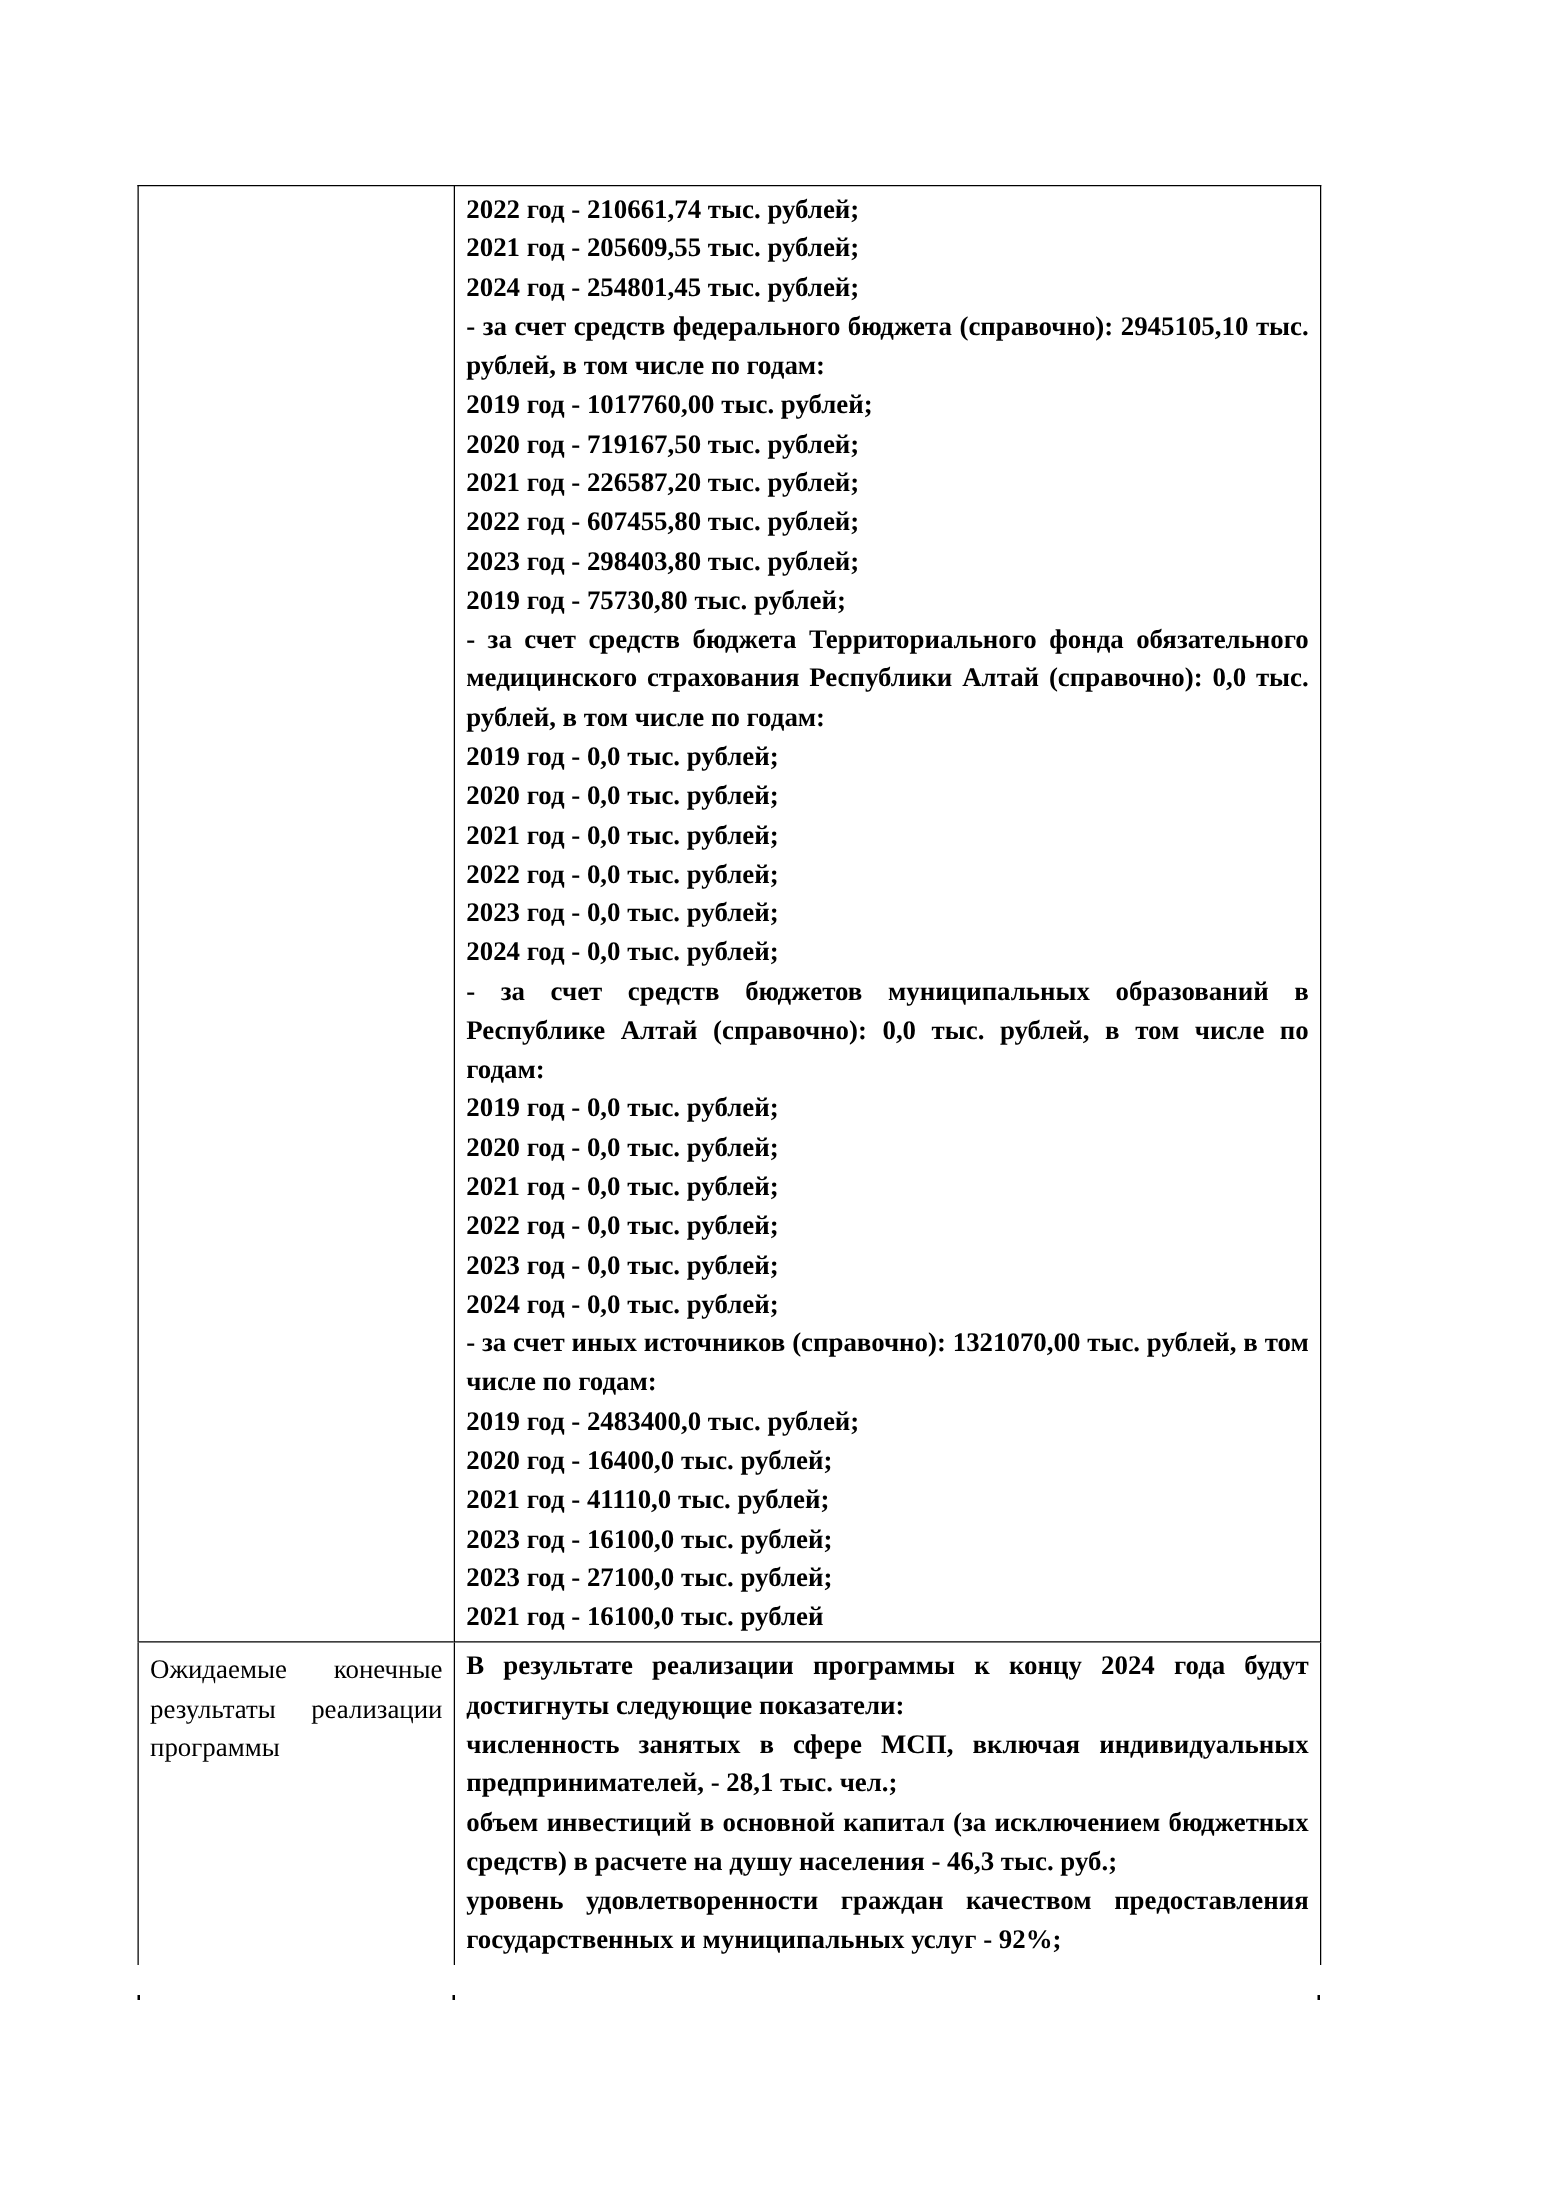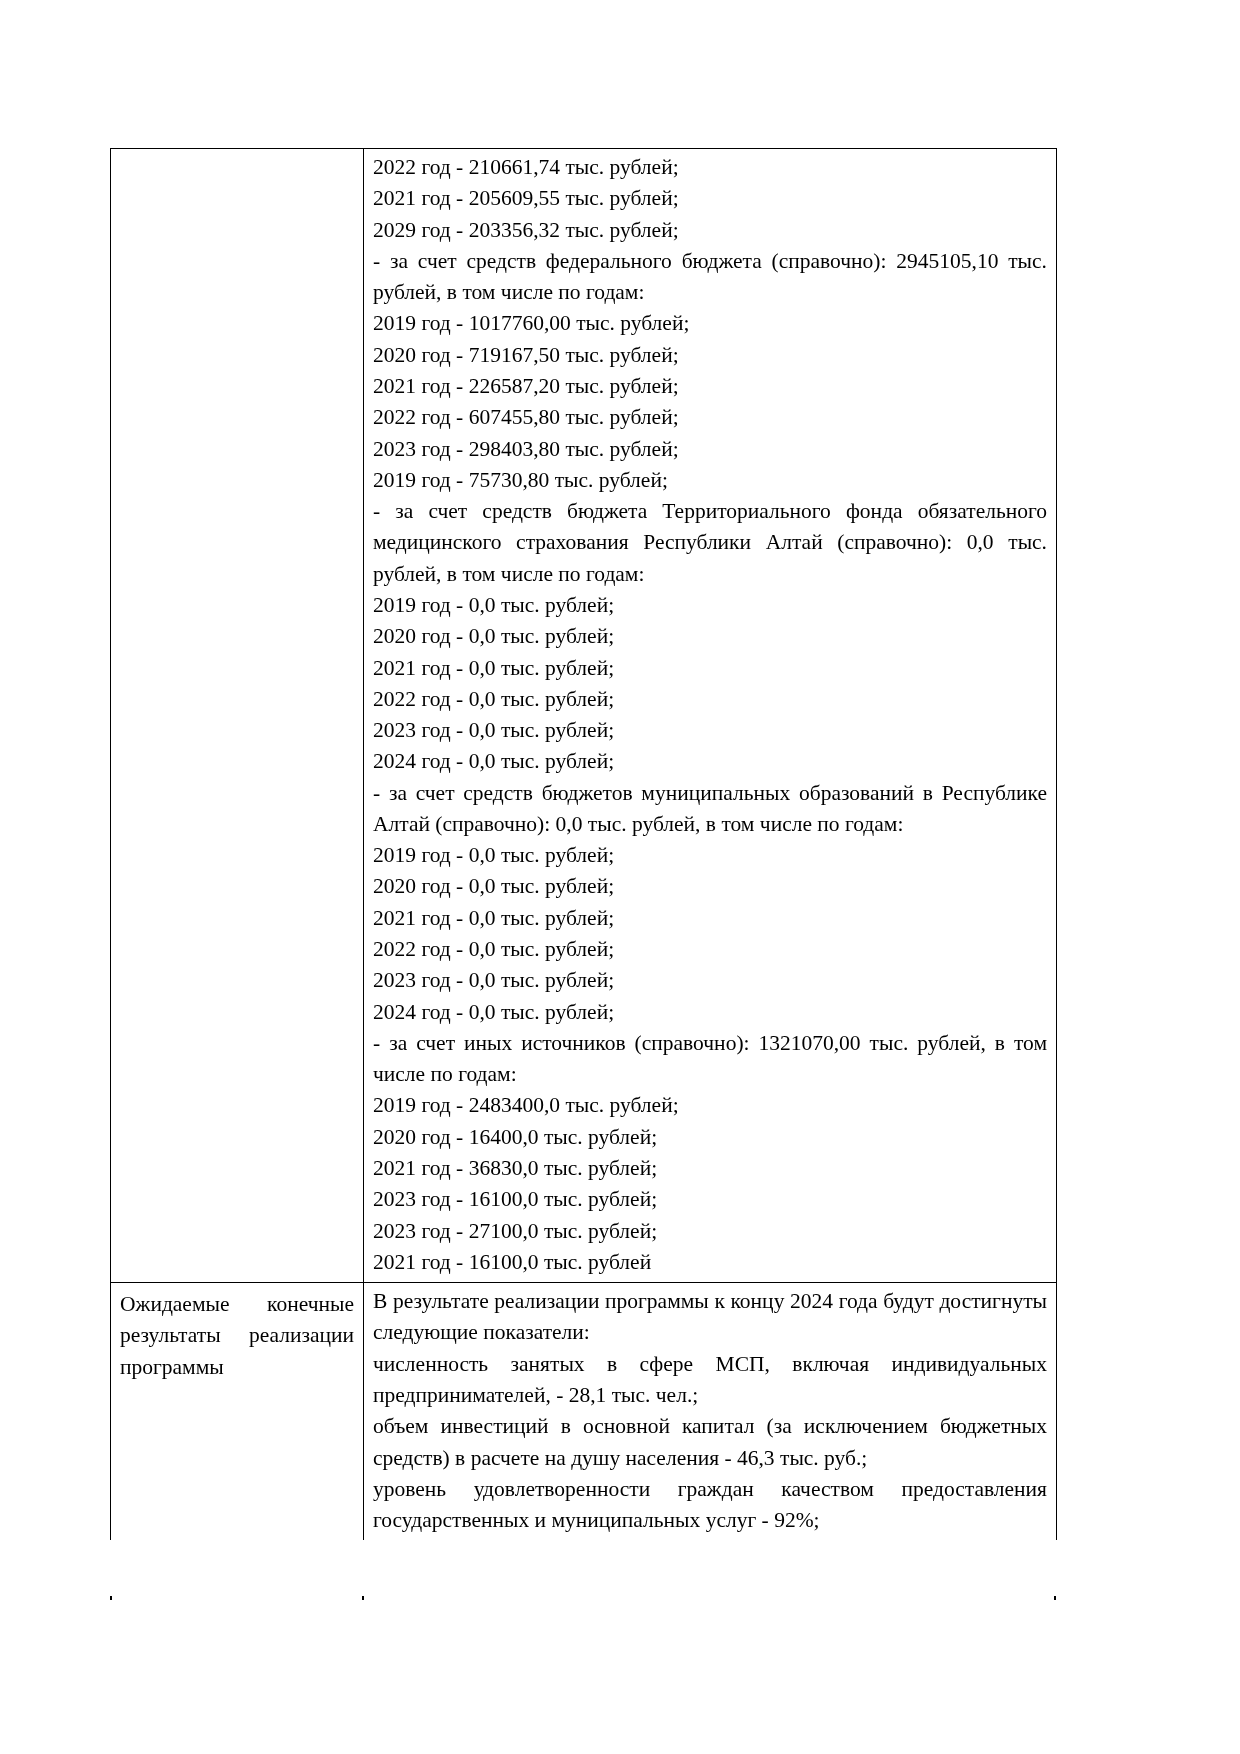--- a/index.html
+++ b/index.html
@@ -49,20 +49,21 @@
     vertical-align: top;
   }
   
   tr.row-top > td { border-top: 1.6px solid #000; }
 
   
   tr.rule-above > td { border-top: 1.6px solid #000; }
 
   .cell-pad {
     padding: 3px 9px 4px 9px;
+    font-weight: bold;
   }
   .cell-pad-left {
     padding: 6px 9px 4px 9px;
   }
 
   
   td.note-cell {
     border-left: 1.6px solid #000;
     border-right: 1.6px solid #000;
   }
@@ -122,21 +123,21 @@
     <tbody>
 
       <tr class="row-top">
         <td>
           <div class="cell-pad-left label-block"></div>
         </td>
         <td>
           <div class="cell-pad">
             <p class="ln">2022 год - 210661,74 тыс. рублей;</p>
             <p class="ln">2021 год - 205609,55 тыс. рублей;</p>
-            <p class="ln">2029 год - 203356,32 тыс. рублей;</p>
+            <p class="ln">2024 год - 254801,45 тыс. рублей;</p>
 
             <p class="just">- за счет средств федерального бюджета (справочно): 2945105,10 тыс. рублей, в том числе по годам:</p>
             <p class="ln">2019 год - 1017760,00 тыс. рублей;</p>
             <p class="ln">2020 год - 719167,50 тыс. рублей;</p>
             <p class="ln">2021 год - 226587,20 тыс. рублей;</p>
             <p class="ln">2022 год - 607455,80 тыс. рублей;</p>
             <p class="ln">2023 год - 298403,80 тыс. рублей;</p>
             <p class="ln">2019 год - 75730,80 тыс. рублей;</p>
 
             <p class="just">- за счет средств бюджета Территориального фонда обязательного медицинского страхования Республики Алтай (справочно): 0,0 тыс. рублей, в том числе по годам:</p>
@@ -151,21 +152,21 @@
             <p class="ln">2019 год - 0,0 тыс. рублей;</p>
             <p class="ln">2020 год - 0,0 тыс. рублей;</p>
             <p class="ln">2021 год - 0,0 тыс. рублей;</p>
             <p class="ln">2022 год - 0,0 тыс. рублей;</p>
             <p class="ln">2023 год - 0,0 тыс. рублей;</p>
             <p class="ln">2024 год - 0,0 тыс. рублей;</p>
 
             <p class="just">- за счет иных источников (справочно): 1321070,00 тыс. рублей, в том числе по годам:</p>
             <p class="ln">2019 год - 2483400,0 тыс. рублей;</p>
             <p class="ln">2020 год - 16400,0 тыс. рублей;</p>
-            <p class="ln">2021 год - 36830,0 тыс. рублей;</p>
+            <p class="ln">2021 год - 41110,0 тыс. рублей;</p>
             <p class="ln">2023 год - 16100,0 тыс. рублей;</p>
             <p class="ln">2023 год - 27100,0 тыс. рублей;</p>
             <p class="ln">2021 год - 16100,0 тыс. рублей</p>
           </div>
         </td>
       </tr>
 
 
       <tr class="rule-above">
         <td>

